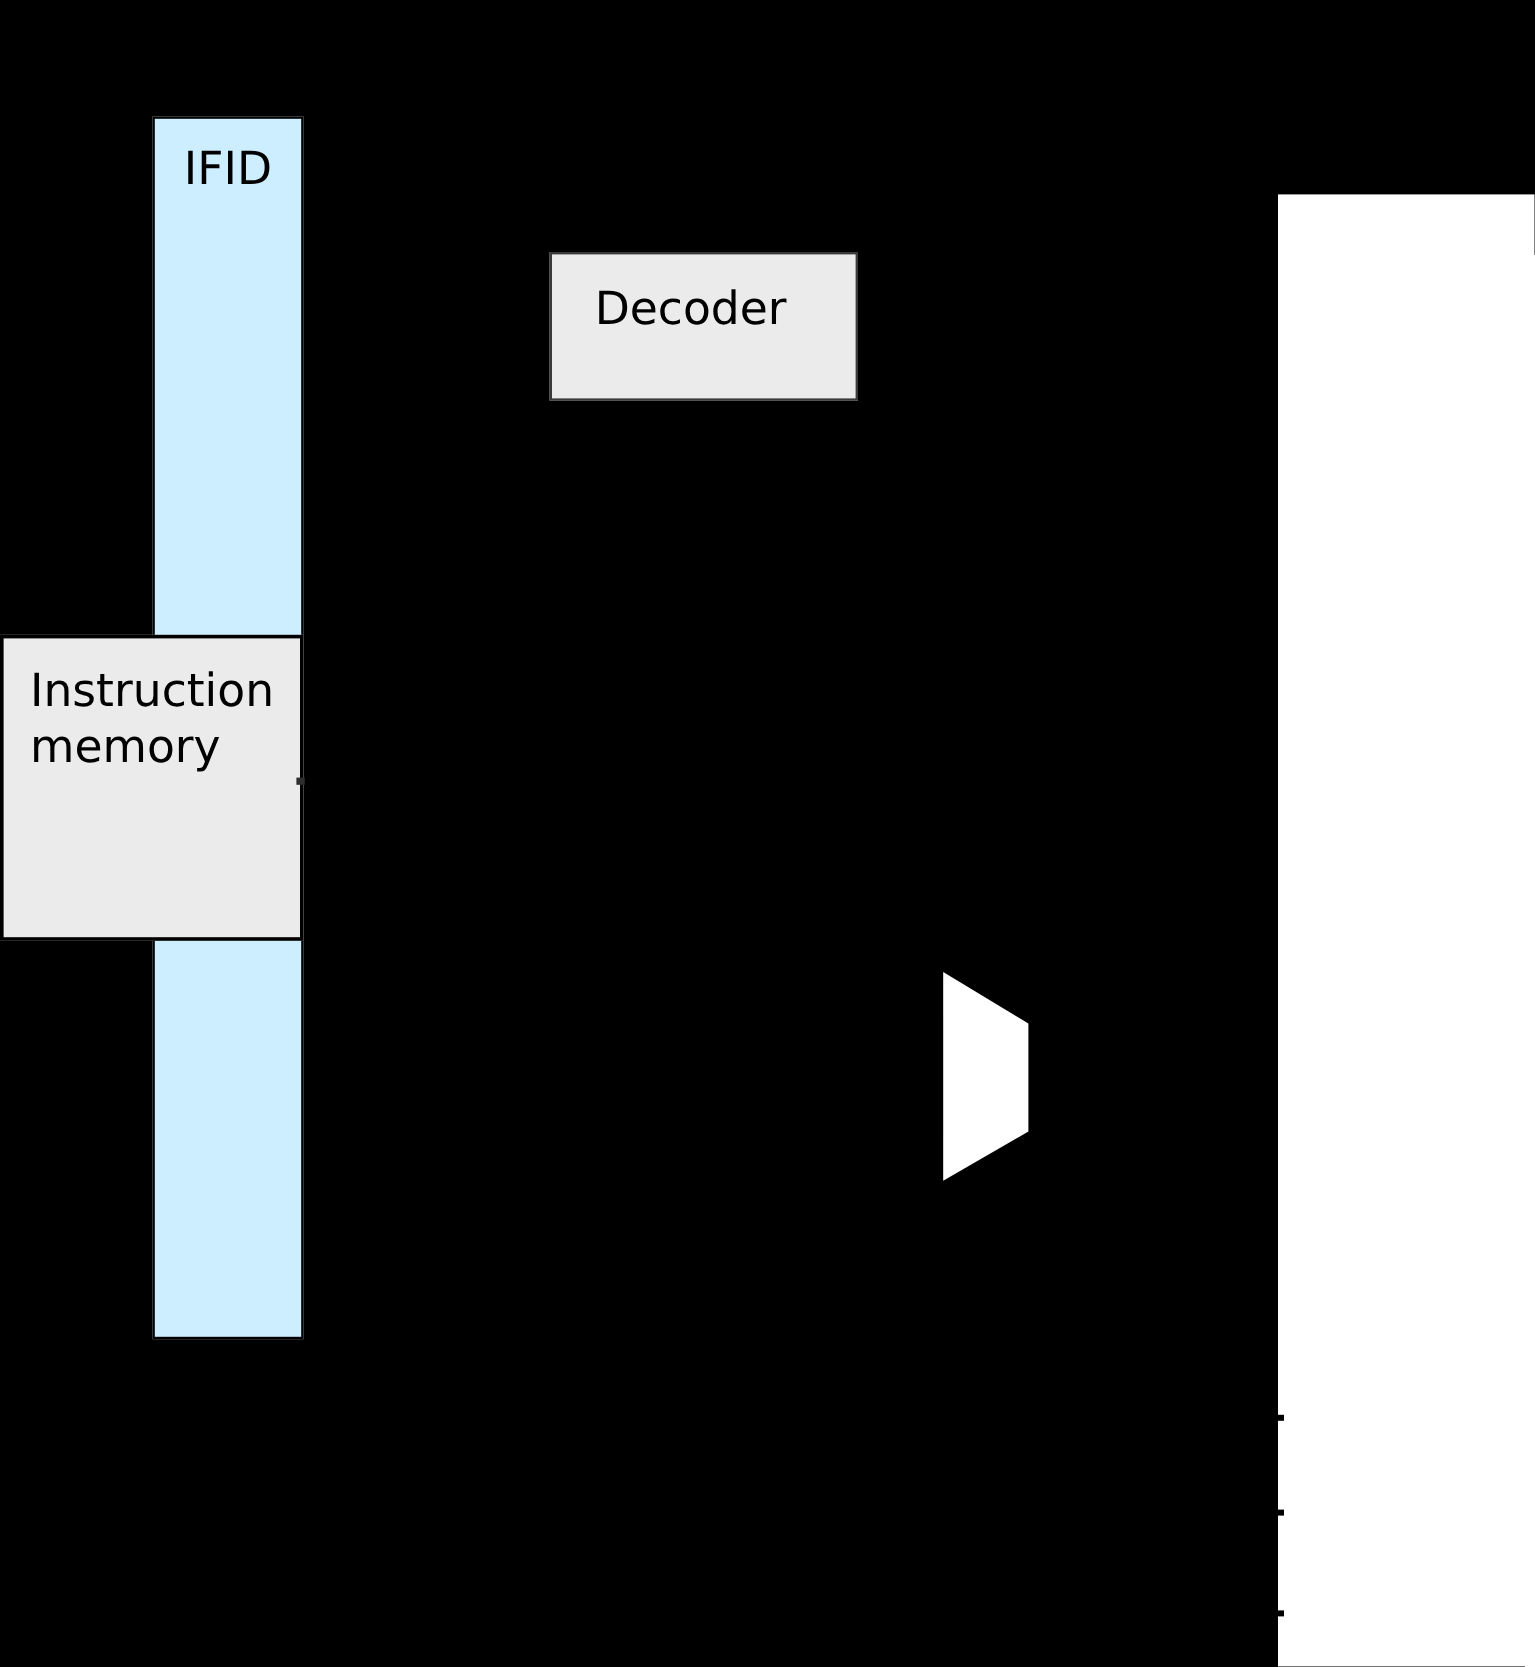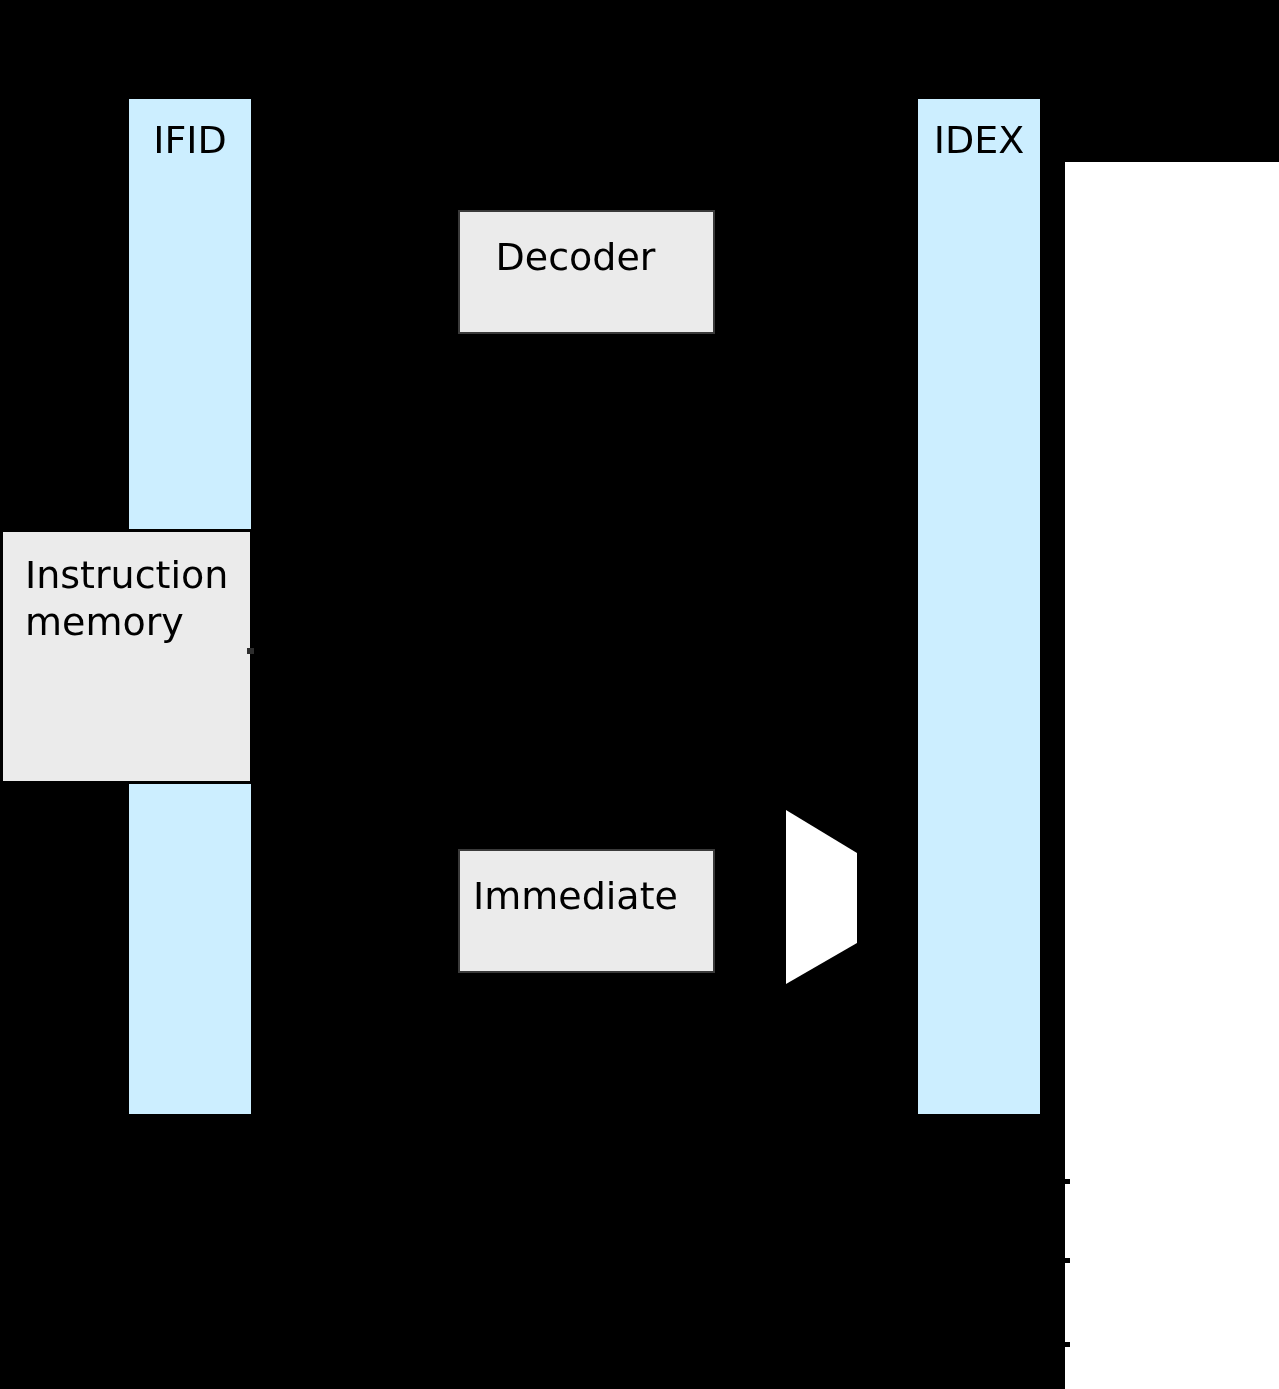--- a/index.html
+++ b/index.html
@@ -39,38 +39,32 @@
 <body>
 
 <div class="canvas">
 
   <div class="white-panel"></div>
 
   <div class="bar ifid">
     <span class="bar-label">IFID</span>
   </div>
 
-  <div class="bar idex">
-    <span class="bar-label">IDEX</span>
-  </div>
 
   <div class="block instruction-memory">
     <span class="imem-text">Instruction
 memory</span>
   </div>
   <div class="stub imem-port"></div>
 
   <div class="block decoder">
     <span class="center-label">Decoder</span>
   </div>
 
 
-  <div class="block immediate">
-    <span class="center-label">Immediate</span>
-  </div>
 
   <svg class="mux" width="73" height="176" viewBox="0 0 73 176" aria-hidden="true">
     <polygon points="1,1 72,44 72,134 1,175" fill="#ffffff"></polygon>
   </svg>
 
   <div class="tick t1"></div>
   <div class="tick t2"></div>
   <div class="tick t3"></div>
 
 </div>

